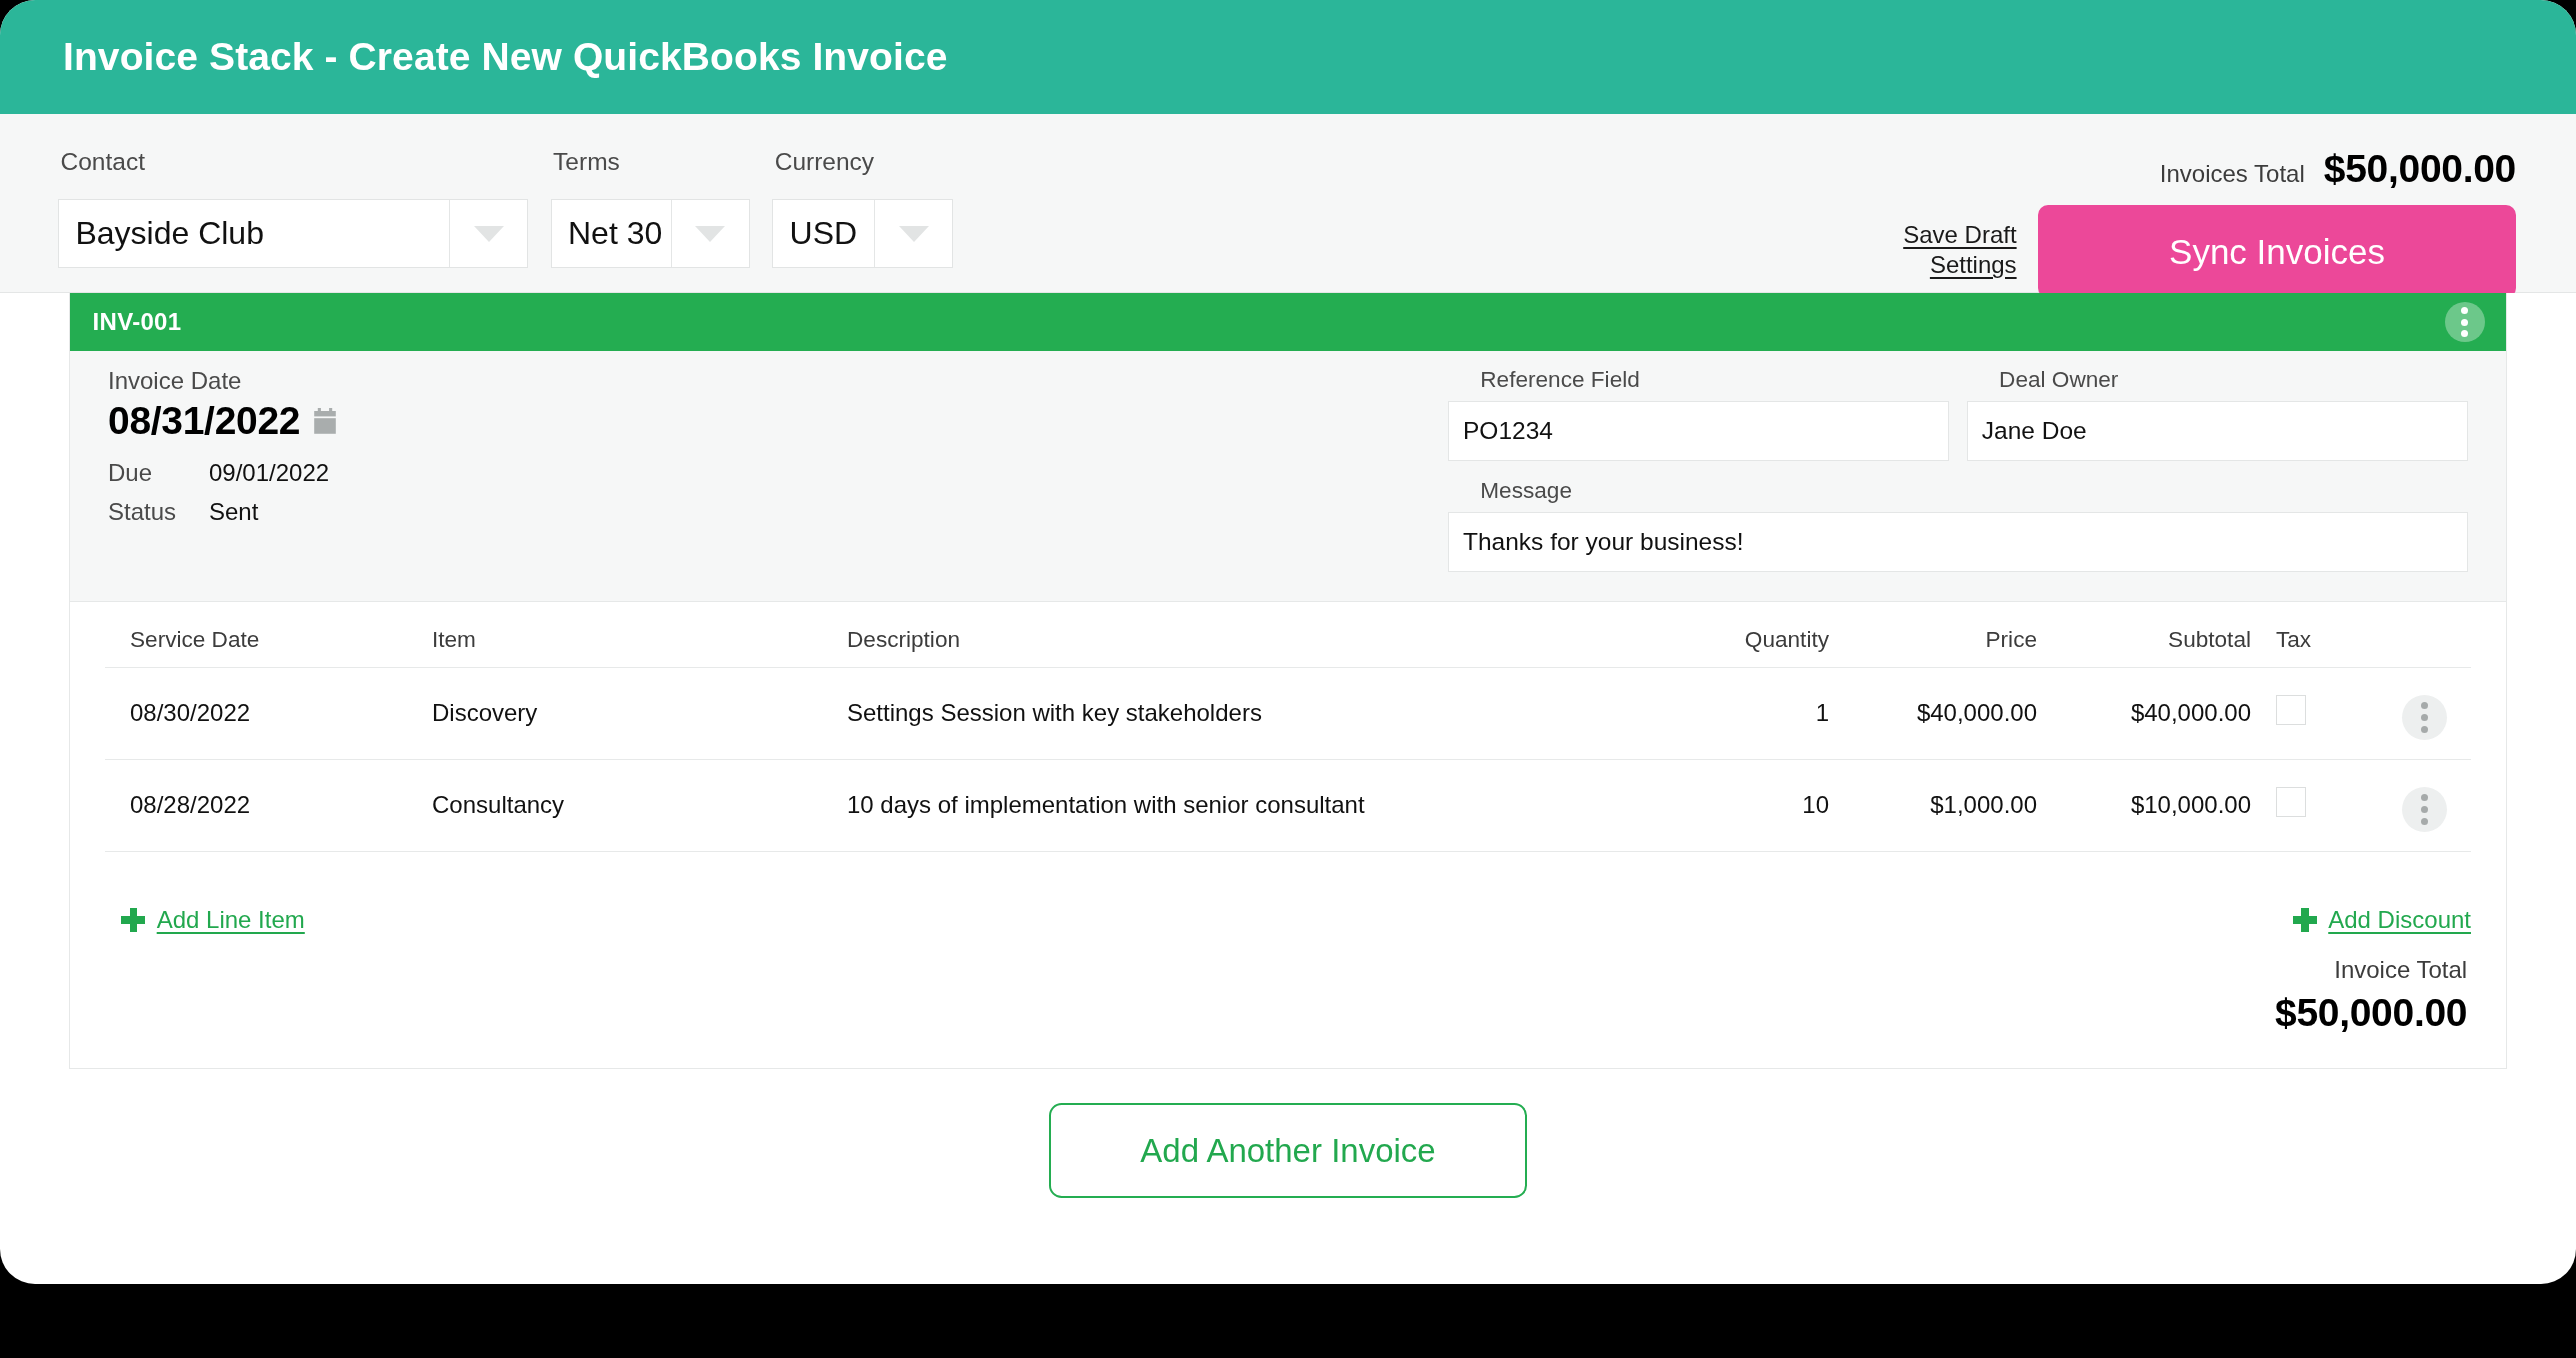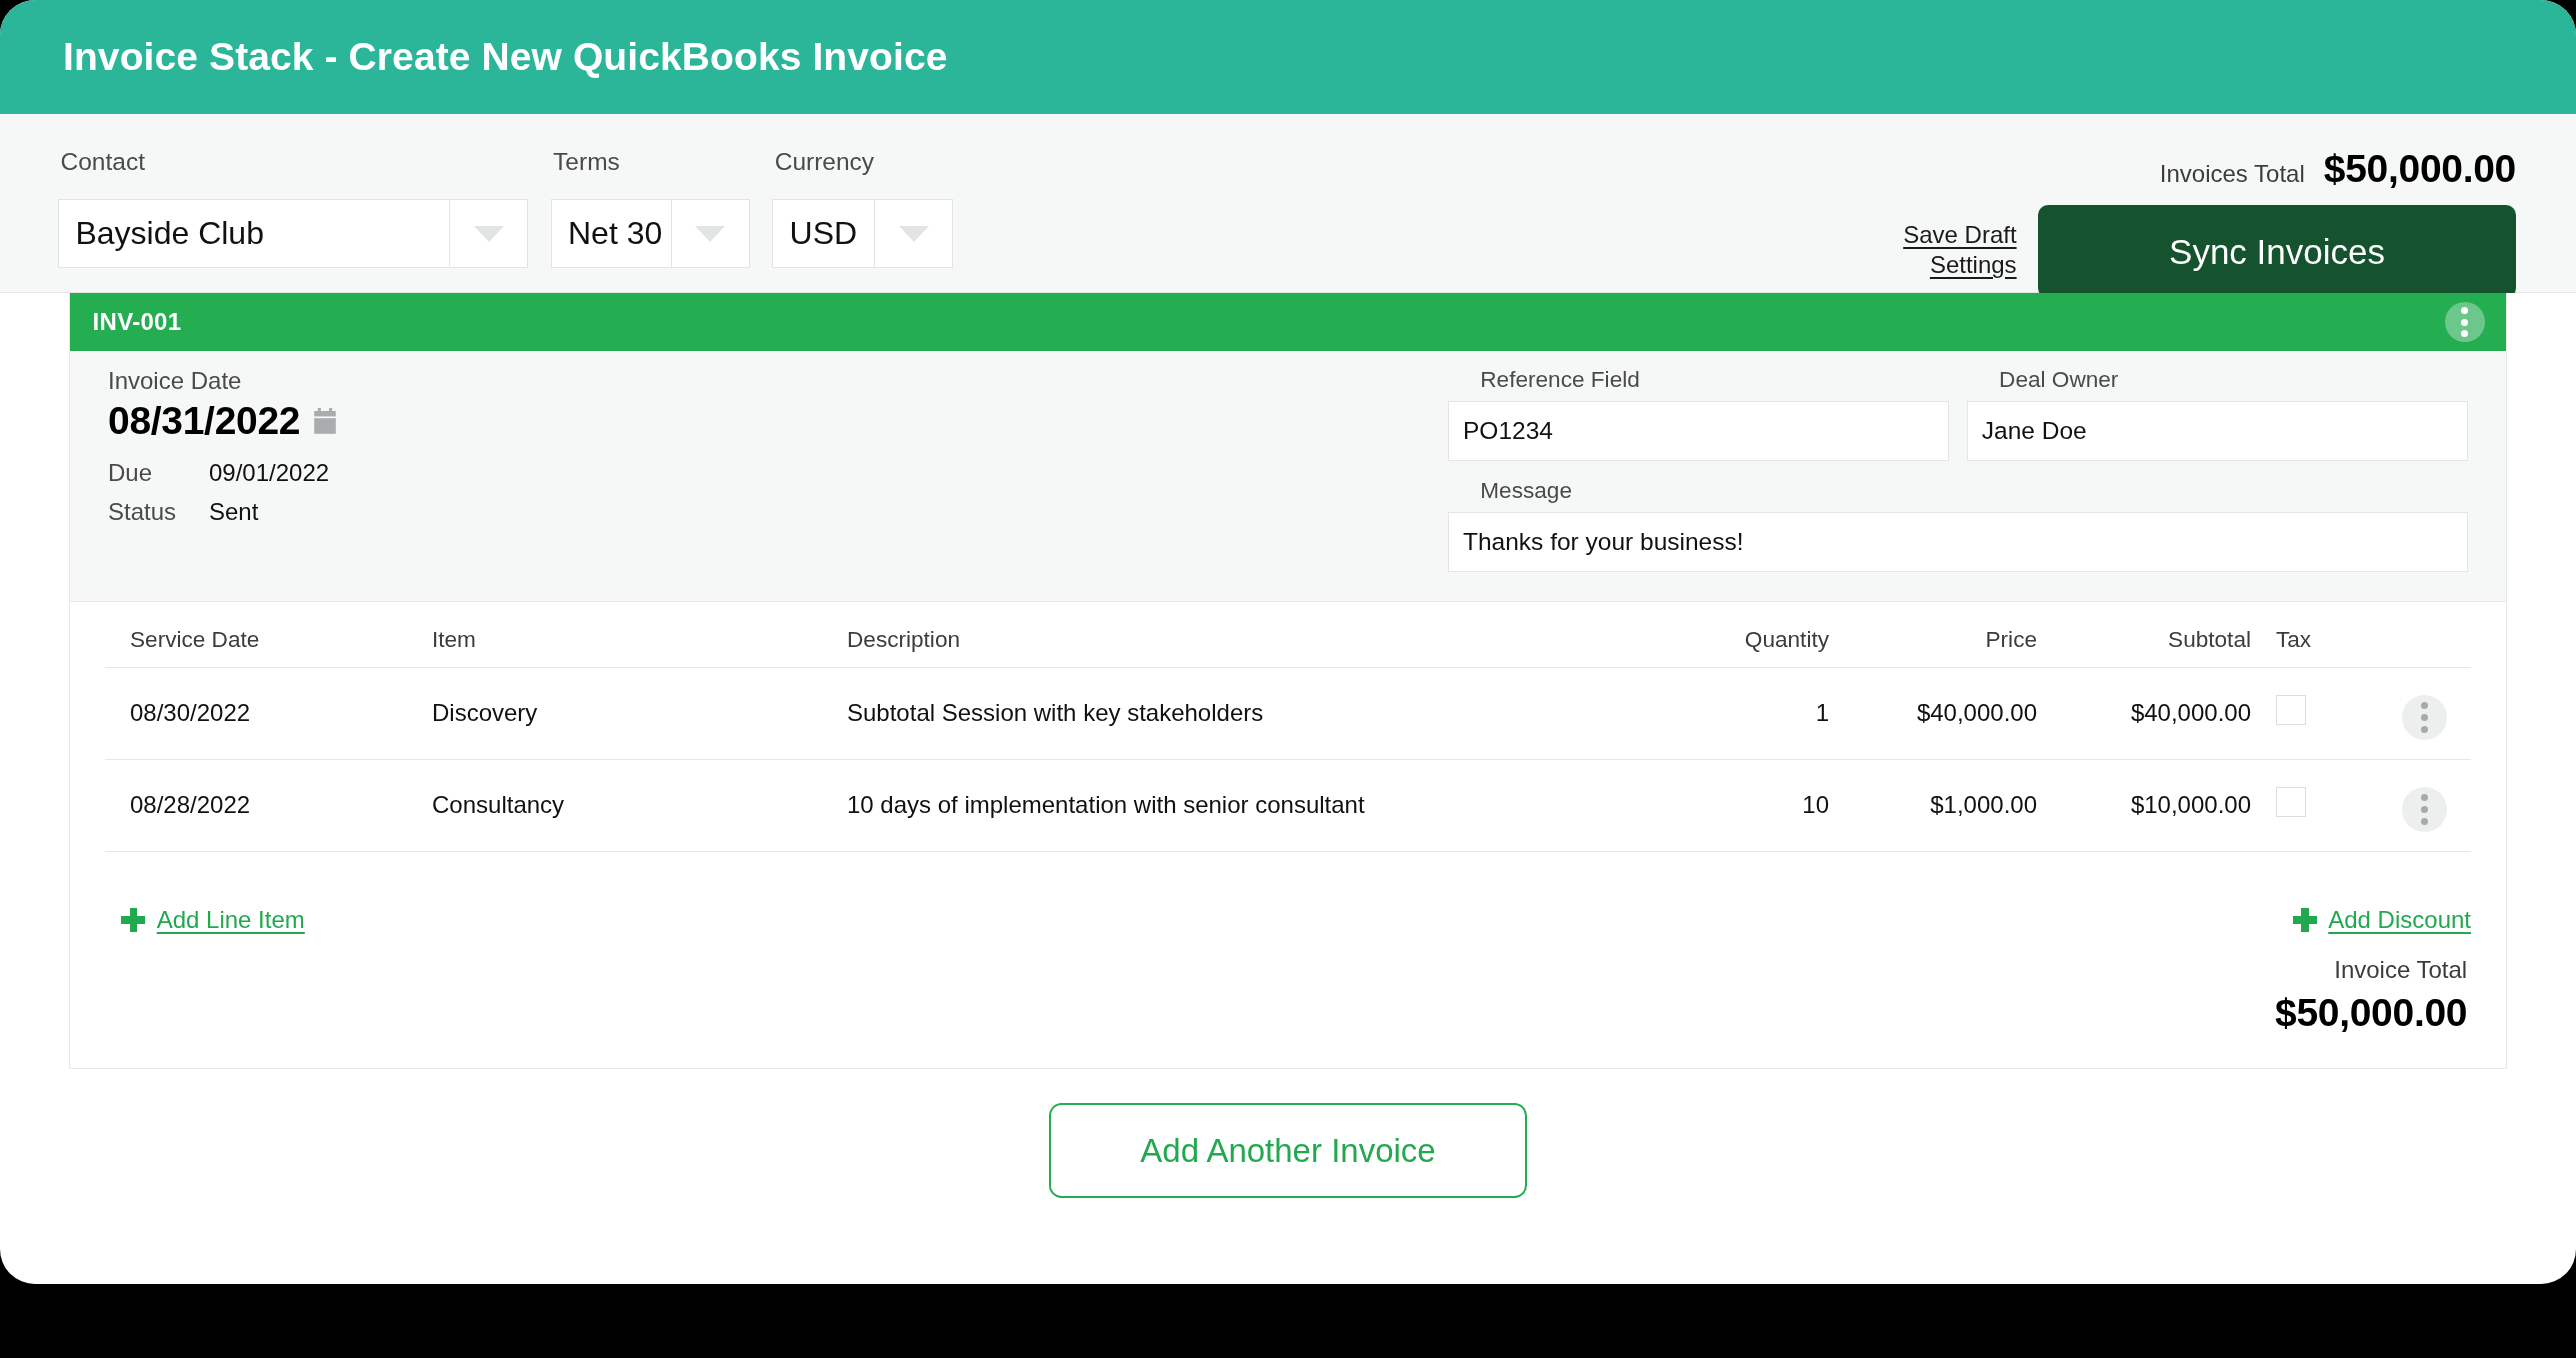--- a/index.html
+++ b/index.html
@@ -148,21 +148,21 @@
     padding-bottom: 2.5px;
   }
   .link-dark {
     color: #1A1A1A;
     font-size: 24px;
     text-decoration: underline;
     text-underline-offset: 3.8px;
     white-space: nowrap;
   }
   .sync-btn {
-    background: #14532d;
+    background: #ec4899;
     color: #ffffff;
     border: none;
     border-radius: 10px;
     width: 478px;
     height: 93px;
     font-size: 35px;
     font-family: "Liberation Sans", sans-serif;
     cursor: pointer;
   }
 
@@ -519,21 +519,21 @@
               <th class="col-price">Price</th>
               <th class="col-subtotal">Subtotal</th>
               <th class="col-tax">Tax</th>
               <th class="col-menu"></th>
             </tr>
           </thead>
           <tbody>
             <tr>
               <td class="col-date">08/30/2022</td>
               <td class="col-item">Discovery</td>
-              <td class="col-desc">Subtotal Session with key stakeholders</td>
+              <td class="col-desc">Settings Session with key stakeholders</td>
               <td class="col-qty">1</td>
               <td class="col-price">$40,000.00</td>
               <td class="col-subtotal">$40,000.00</td>
               <td class="col-tax">
                 <span class="tax-checkbox"></span>
               </td>
               <td class="col-menu">
                 <button class="row-kebab">
                   <i></i>
                   <i></i>

